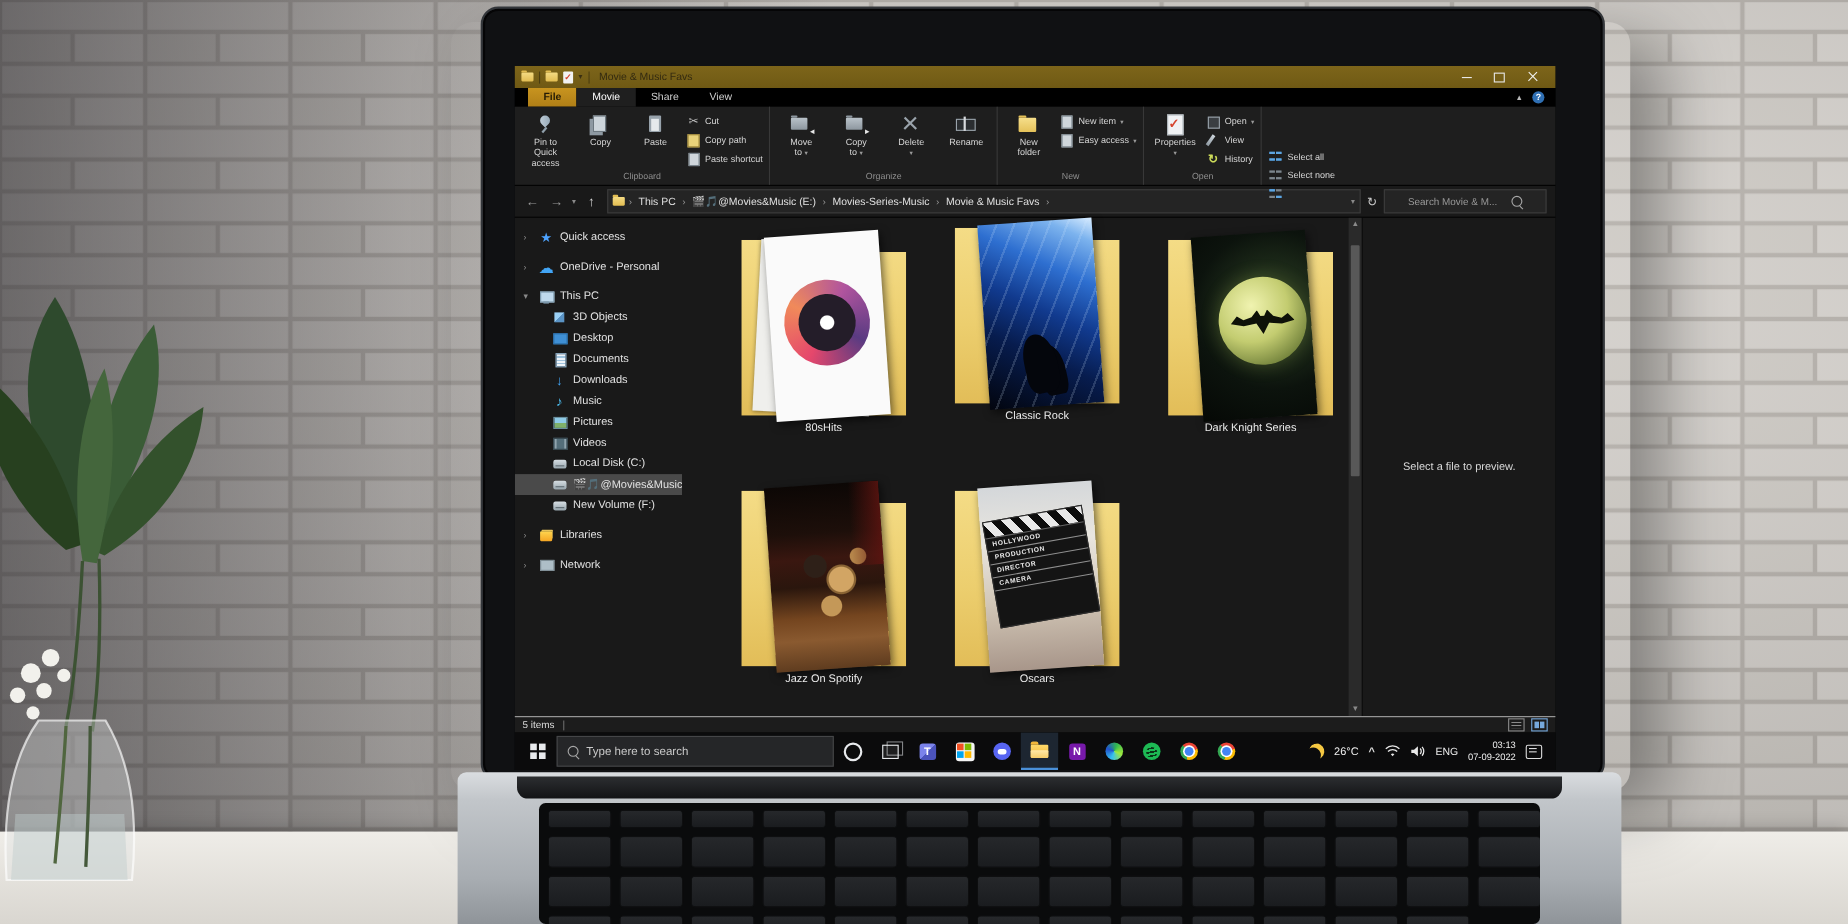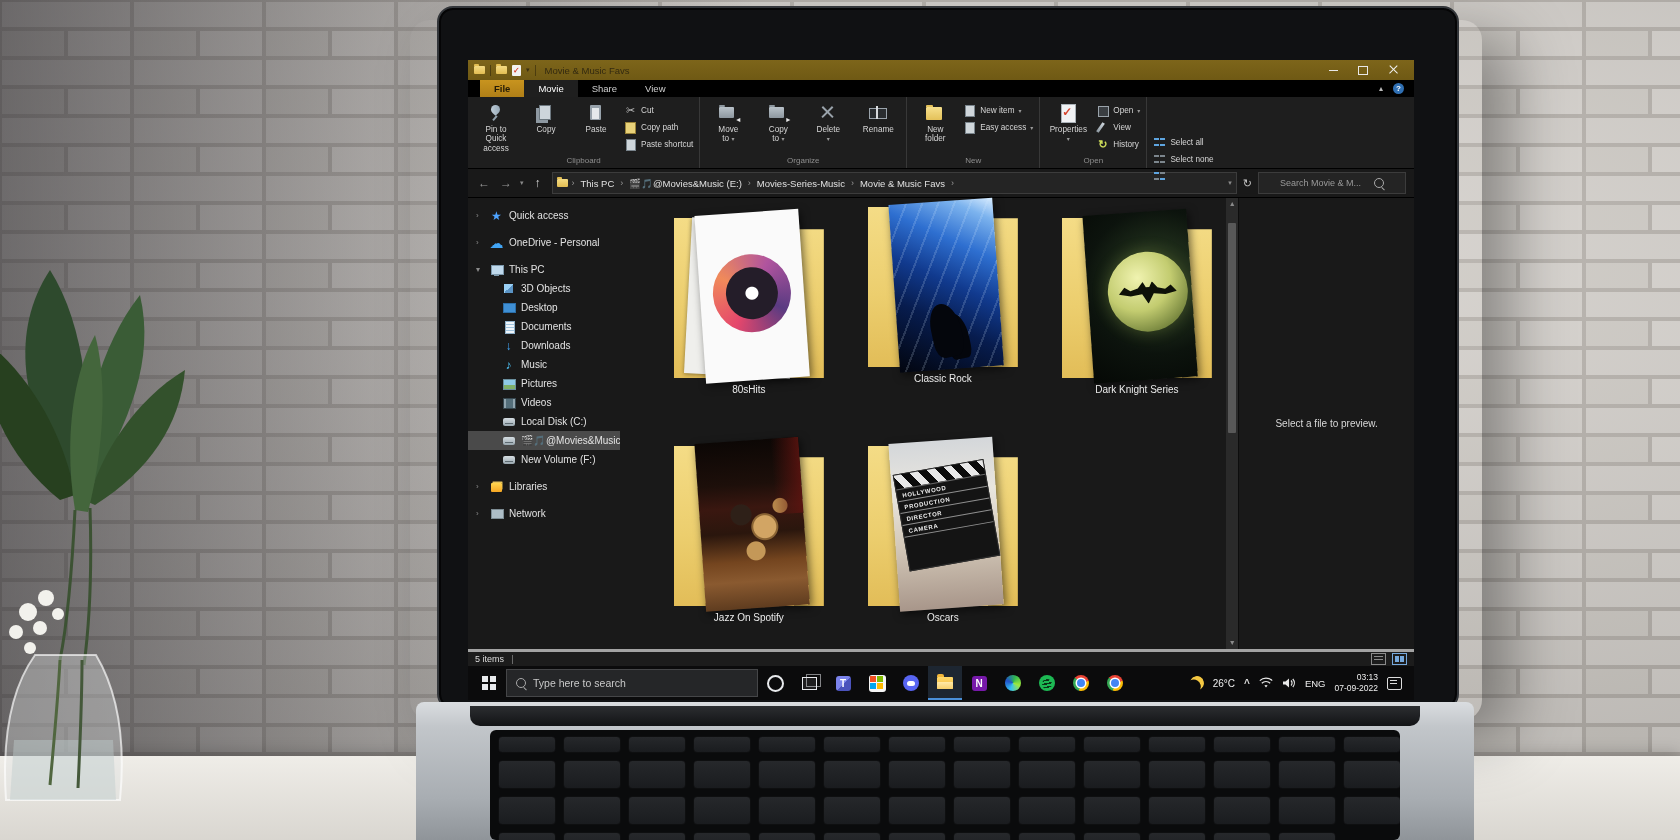--- a/index.html
+++ b/index.html
@@ -171,21 +171,21 @@
   .clap-top{height:14px;background:repeating-linear-gradient(55deg,#0c0c0c 0 7px,#e8e8e8 7px 14px);border-bottom:1.5px solid #666;}
   .clap-line{font-size:6px;color:#ececec;letter-spacing:.6px;padding:3px 5px 2px;border-bottom:1px solid #8f8f8f;font-weight:bold;}
   
   #vscroll{width:12px;background:#2a2a2a;display:flex;flex-direction:column;align-items:center;padding:1px 0;}
   #vscroll .sarr{color:#8a8a8a;font-size:7px;line-height:10px;}
   #vthumb{width:8px;height:210px;background:#585858;margin-top:14px;border-radius:1px;}
   #vscroll .spacer{flex:1;}
   #preview{width:175px;border-left:1px solid #0d0d0d;display:flex;align-items:center;justify-content:center;}
   #preview-text{font-size:10px;color:#d8d8d8;}
   
-  #statusbar{height:14px;background:#1c1c1c;border-top:3px solid #a3a3a3;display:flex;align-items:center;padding:0 7px;gap:8px;}
+  #statusbar{height:14px;background:#1c1c1c;border-top:1px solid #a3a3a3;display:flex;align-items:center;padding:0 7px;gap:8px;}
   #status-count{font-size:9px;color:#dcdcdc;}
   .status-sep{width:1px;height:9px;background:#6a6a6a;}
   #status-right{margin-left:auto;display:flex;gap:6px;}
   .view-ic{width:13px;height:10px;border:1px solid #8a8a8a;position:relative;}
   .view-ic.list::after{content:'';position:absolute;inset:2px;background:repeating-linear-gradient(#8a8a8a 0 1px,transparent 1px 3px);}
   .view-ic.thumbs{border-color:#76a9dd;}
   .view-ic.thumbs::after{content:'';position:absolute;inset:2px;background:
     linear-gradient(90deg,#76a9dd 0 4px,transparent 4px 5px,#76a9dd 5px 9px);}
   
   #tbar{height:34px;background:#0b0b0c;display:flex;align-items:center;padding:0 4px;gap:0;}

